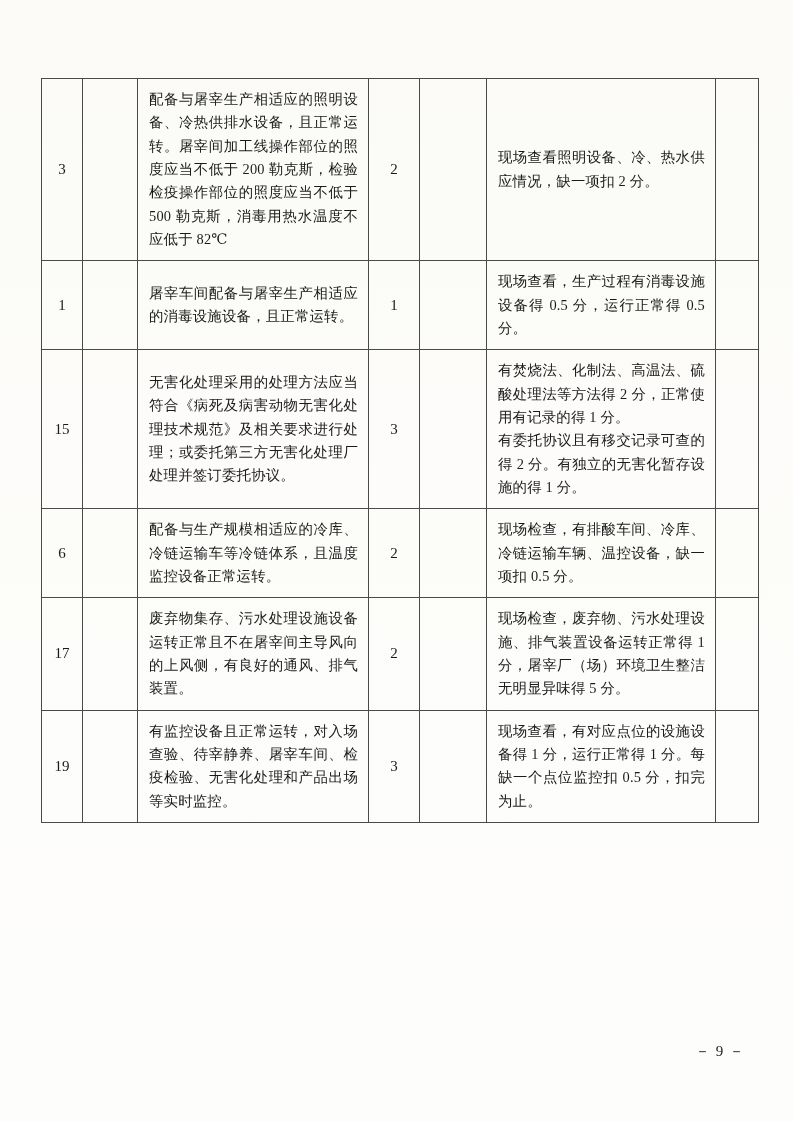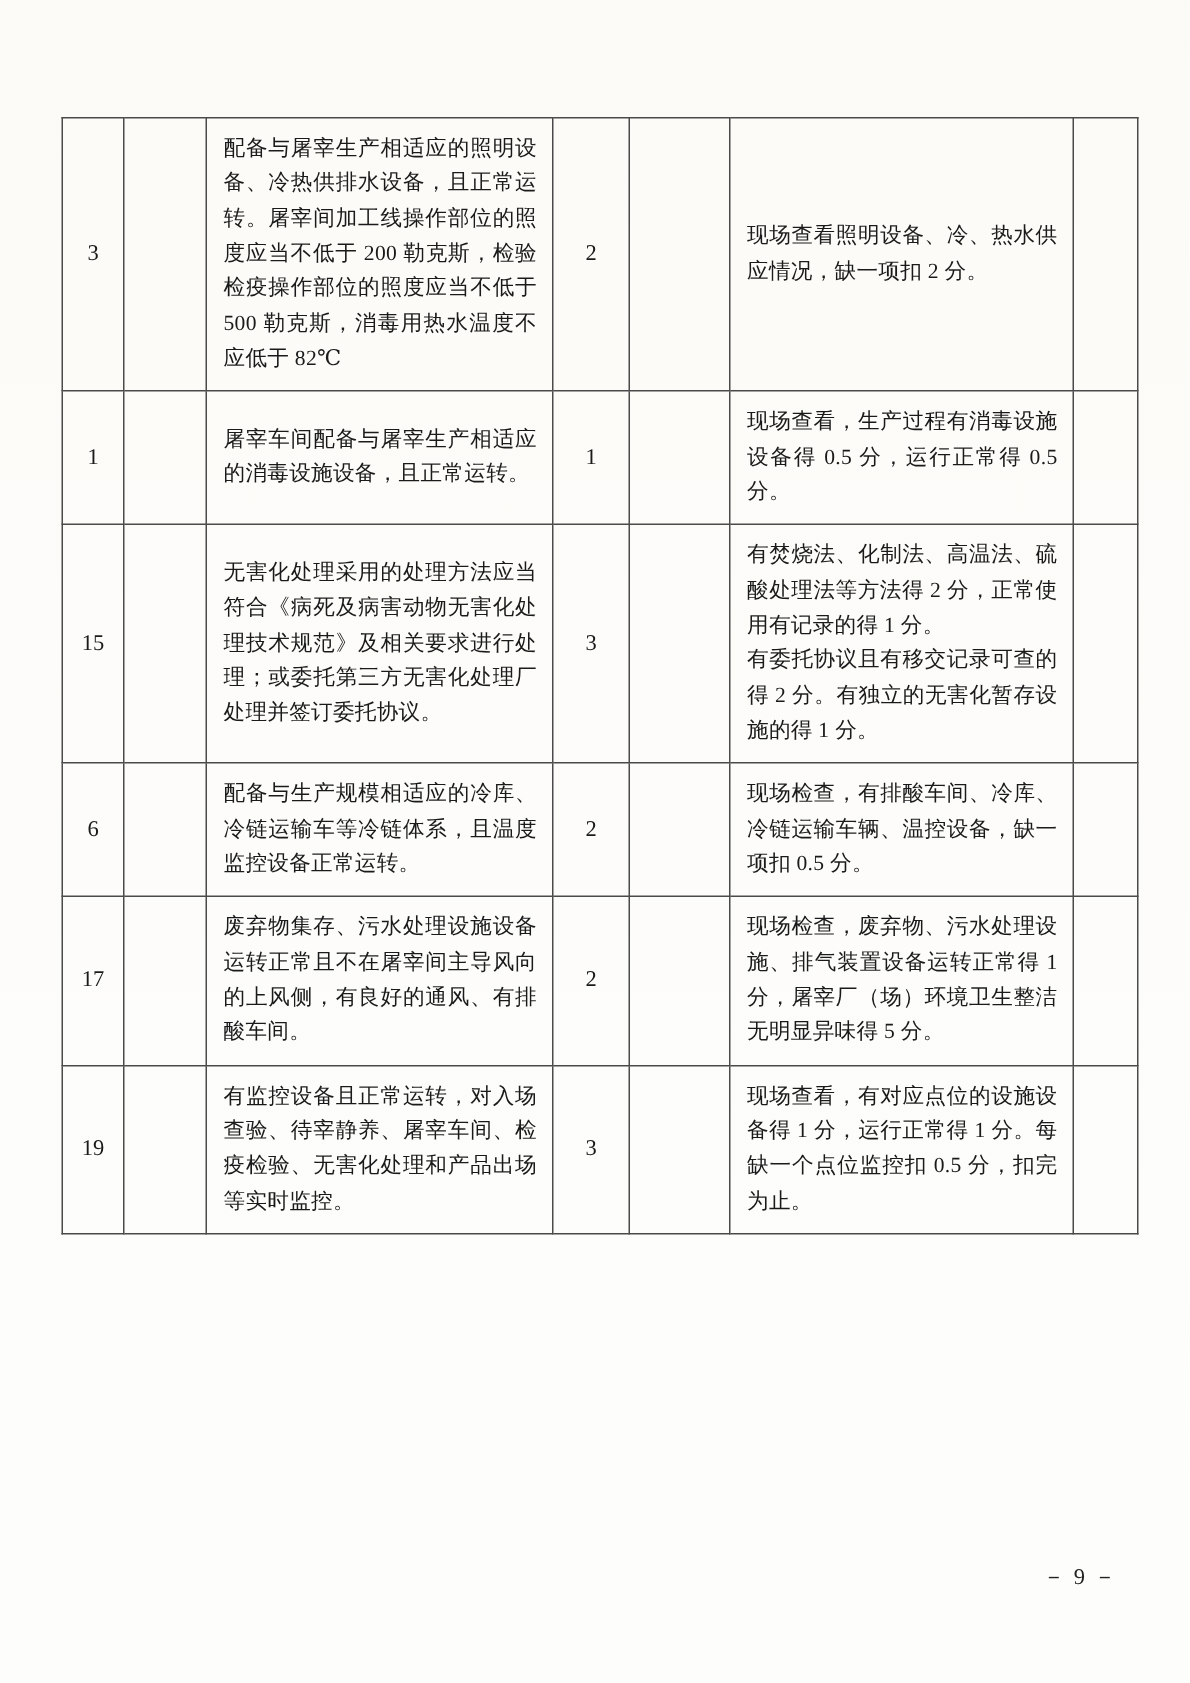--- a/index.html
+++ b/index.html
@@ -162,21 +162,21 @@
           </td>
           <td class="c-last"></td>
         </tr>
 
         <tr>
           <td class="c-num">
             <div class="cell-center">17</div>
           </td>
           <td class="c-blank"></td>
           <td class="c-item item-cell">
-            <div class="cell-text">废弃物集存、污水处理设施设备运转正常且不在屠宰间主导风向的上风侧，有良好的通风、有排酸车间。</div>
+            <div class="cell-text">废弃物集存、污水处理设施设备运转正常且不在屠宰间主导风向的上风侧，有良好的通风、排气装置。</div>
           </td>
           <td class="c-score">
             <div class="cell-center">2</div>
           </td>
           <td class="c-gap"></td>
           <td class="c-method">
             <div class="cell-text">现场检查，废弃物、污水处理设施、排气装置设备运转正常得 1 分，屠宰厂（场）环境卫生整洁无明显异味得 5 分。</div>
           </td>
           <td class="c-last"></td>
         </tr>

